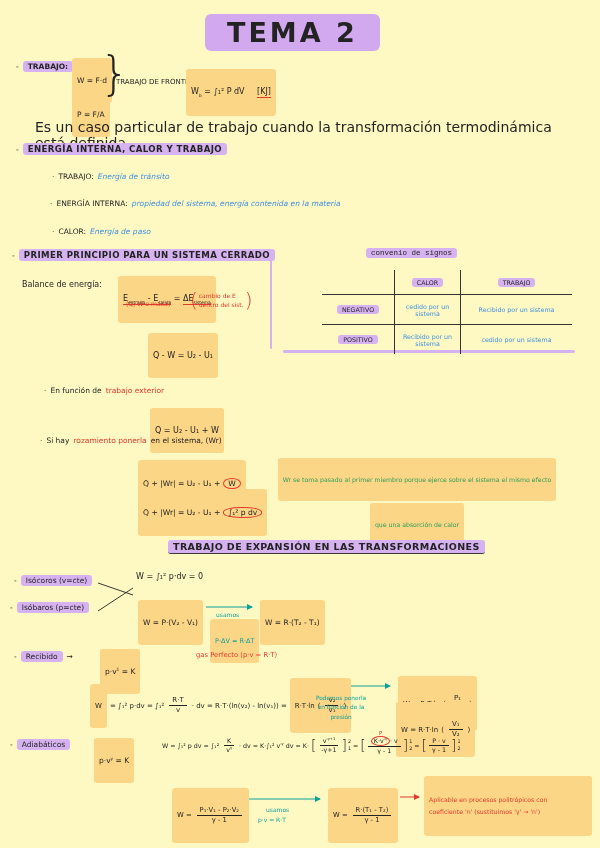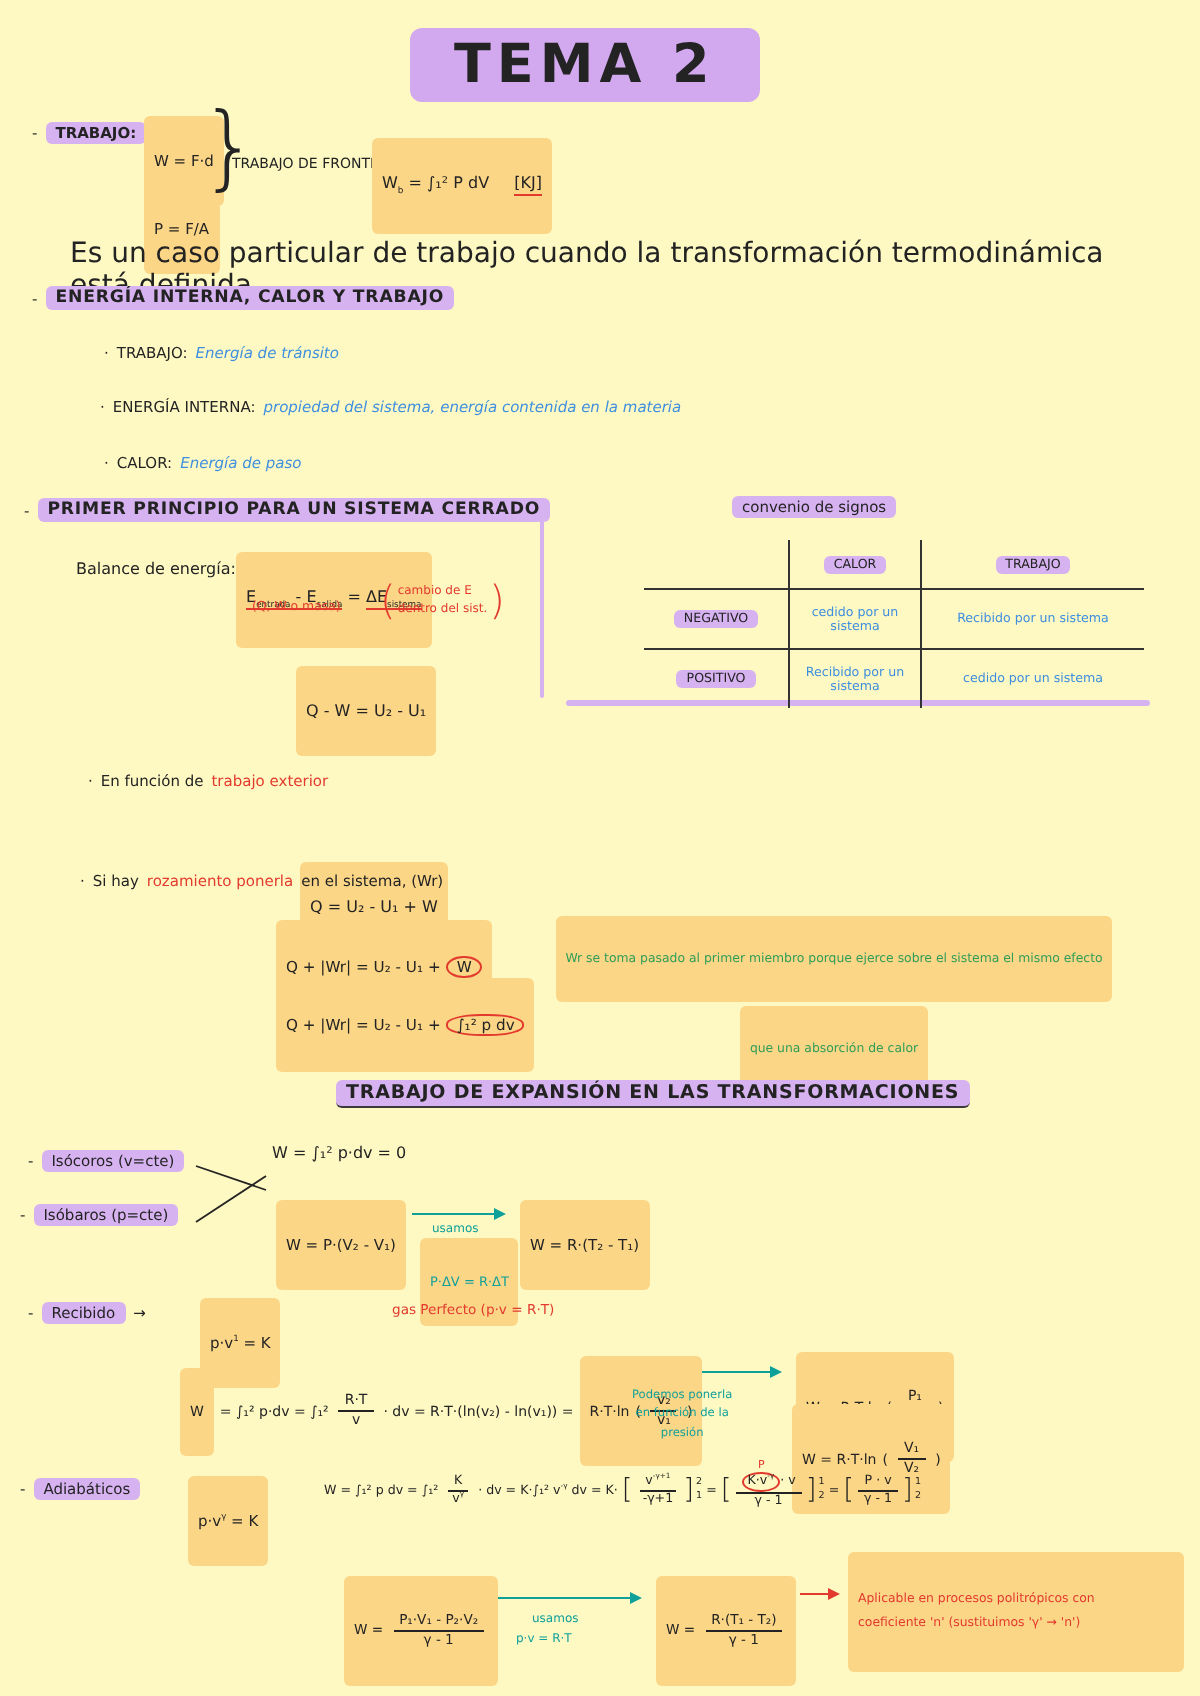--- a/index.html
+++ b/index.html
@@ -99,21 +99,21 @@
   <div class="abs flex" style="left:52px;top:227px;">
     <span>·</span>
     <span>CALOR:</span>
     <span class="blue it">Energía de paso</span>
   </div>
 
   <div class="abs flex" style="left:12px;top:249px;">
     <span>-</span>
     <span class="hp hdr">PRIMER PRINCIPIO PARA UN SISTEMA CERRADO</span>
   </div>
-  <div class="abs" style="left:38px;top:280px;font-size:8px;">Balance de energía:</div>
+  <div class="abs" style="left:22px;top:280px;font-size:8px;">Balance de energía:</div>
   <div class="abs hy" style="left:118px;top:276px;font-size:8px;">
     <span class="ured"><span>E</span><span class="subs">entrada</span>
       <span>-</span>
       <span>E</span><span class="subs">salida</span></span>
     <span>=</span>
     <span class="ured"><span>ΔE</span><span class="subs">sistema</span></span>
   </div>
   <div class="abs red" style="left:126px;top:300px;font-size:6.2px;">(Q, W o masa)</div>
   <div class="abs flex" style="left:190px;top:290px;gap:1px;">
     <span class="bparen">(</span>
@@ -121,21 +121,21 @@
       <span>cambio de E</span>
       <span>dentro del sist.</span>
     </span>
     <span class="bparen">)</span>
   </div>
   <div class="abs hy" style="left:148px;top:333px;font-size:8px;">Q - W = U₂ - U₁</div>
 
   <div class="abs vline" style="left:270px;top:257px;width:2px;height:92px;"></div>
   <div class="abs hline" style="left:283px;top:350px;width:292px;height:3px;"></div>
 
-  <div class="abs hp" style="left:366px;top:248px;font-size:7.5px;">convenio de signos</div>
+  <div class="abs hp" style="left:366px;top:248px;font-size:7.5px;font-family:Liberation Mono, monospace;">convenio de signos</div>
   <div class="abs sgrid" style="left:322px;top:270px;">
     <div class="sc"></div>
     <div class="sc b-l">
         <span class="hp">CALOR</span>
       </div>
     <div class="sc b-l">
         <span class="hp">TRABAJO</span>
       </div>
     <div class="sc b-t">
         <span class="hp">NEGATIVO</span>
@@ -147,21 +147,21 @@
       </div>
     <div class="sc b-l b-t blue">Recibido por un sistema</div>
     <div class="sc b-l b-t blue">cedido por un sistema</div>
   </div>
 
   <div class="abs flex" style="left:44px;top:386px;">
     <span>·</span>
     <span>En función de</span>
     <span class="red">trabajo exterior</span>
   </div>
-  <div class="abs hy" style="left:150px;top:431px;font-size:8px;">Q = U₂ - U₁ + W</div>
+  <div class="abs hy" style="left:150px;top:408px;font-size:8px;">Q = U₂ - U₁ + W</div>
 
   <div class="abs flex" style="left:40px;top:436px;">
     <span>·</span>
     <span>Si hay</span>
     <span class="red">rozamiento ponerla</span>
     <span>en el sistema, (Wr)</span>
   </div>
   <div class="abs hy eqrow" style="left:138px;top:460px;font-size:7.6px;">
     <span>Q + |Wr| = U₂ - U₁ +</span>
     <span class="circ">W</span>

